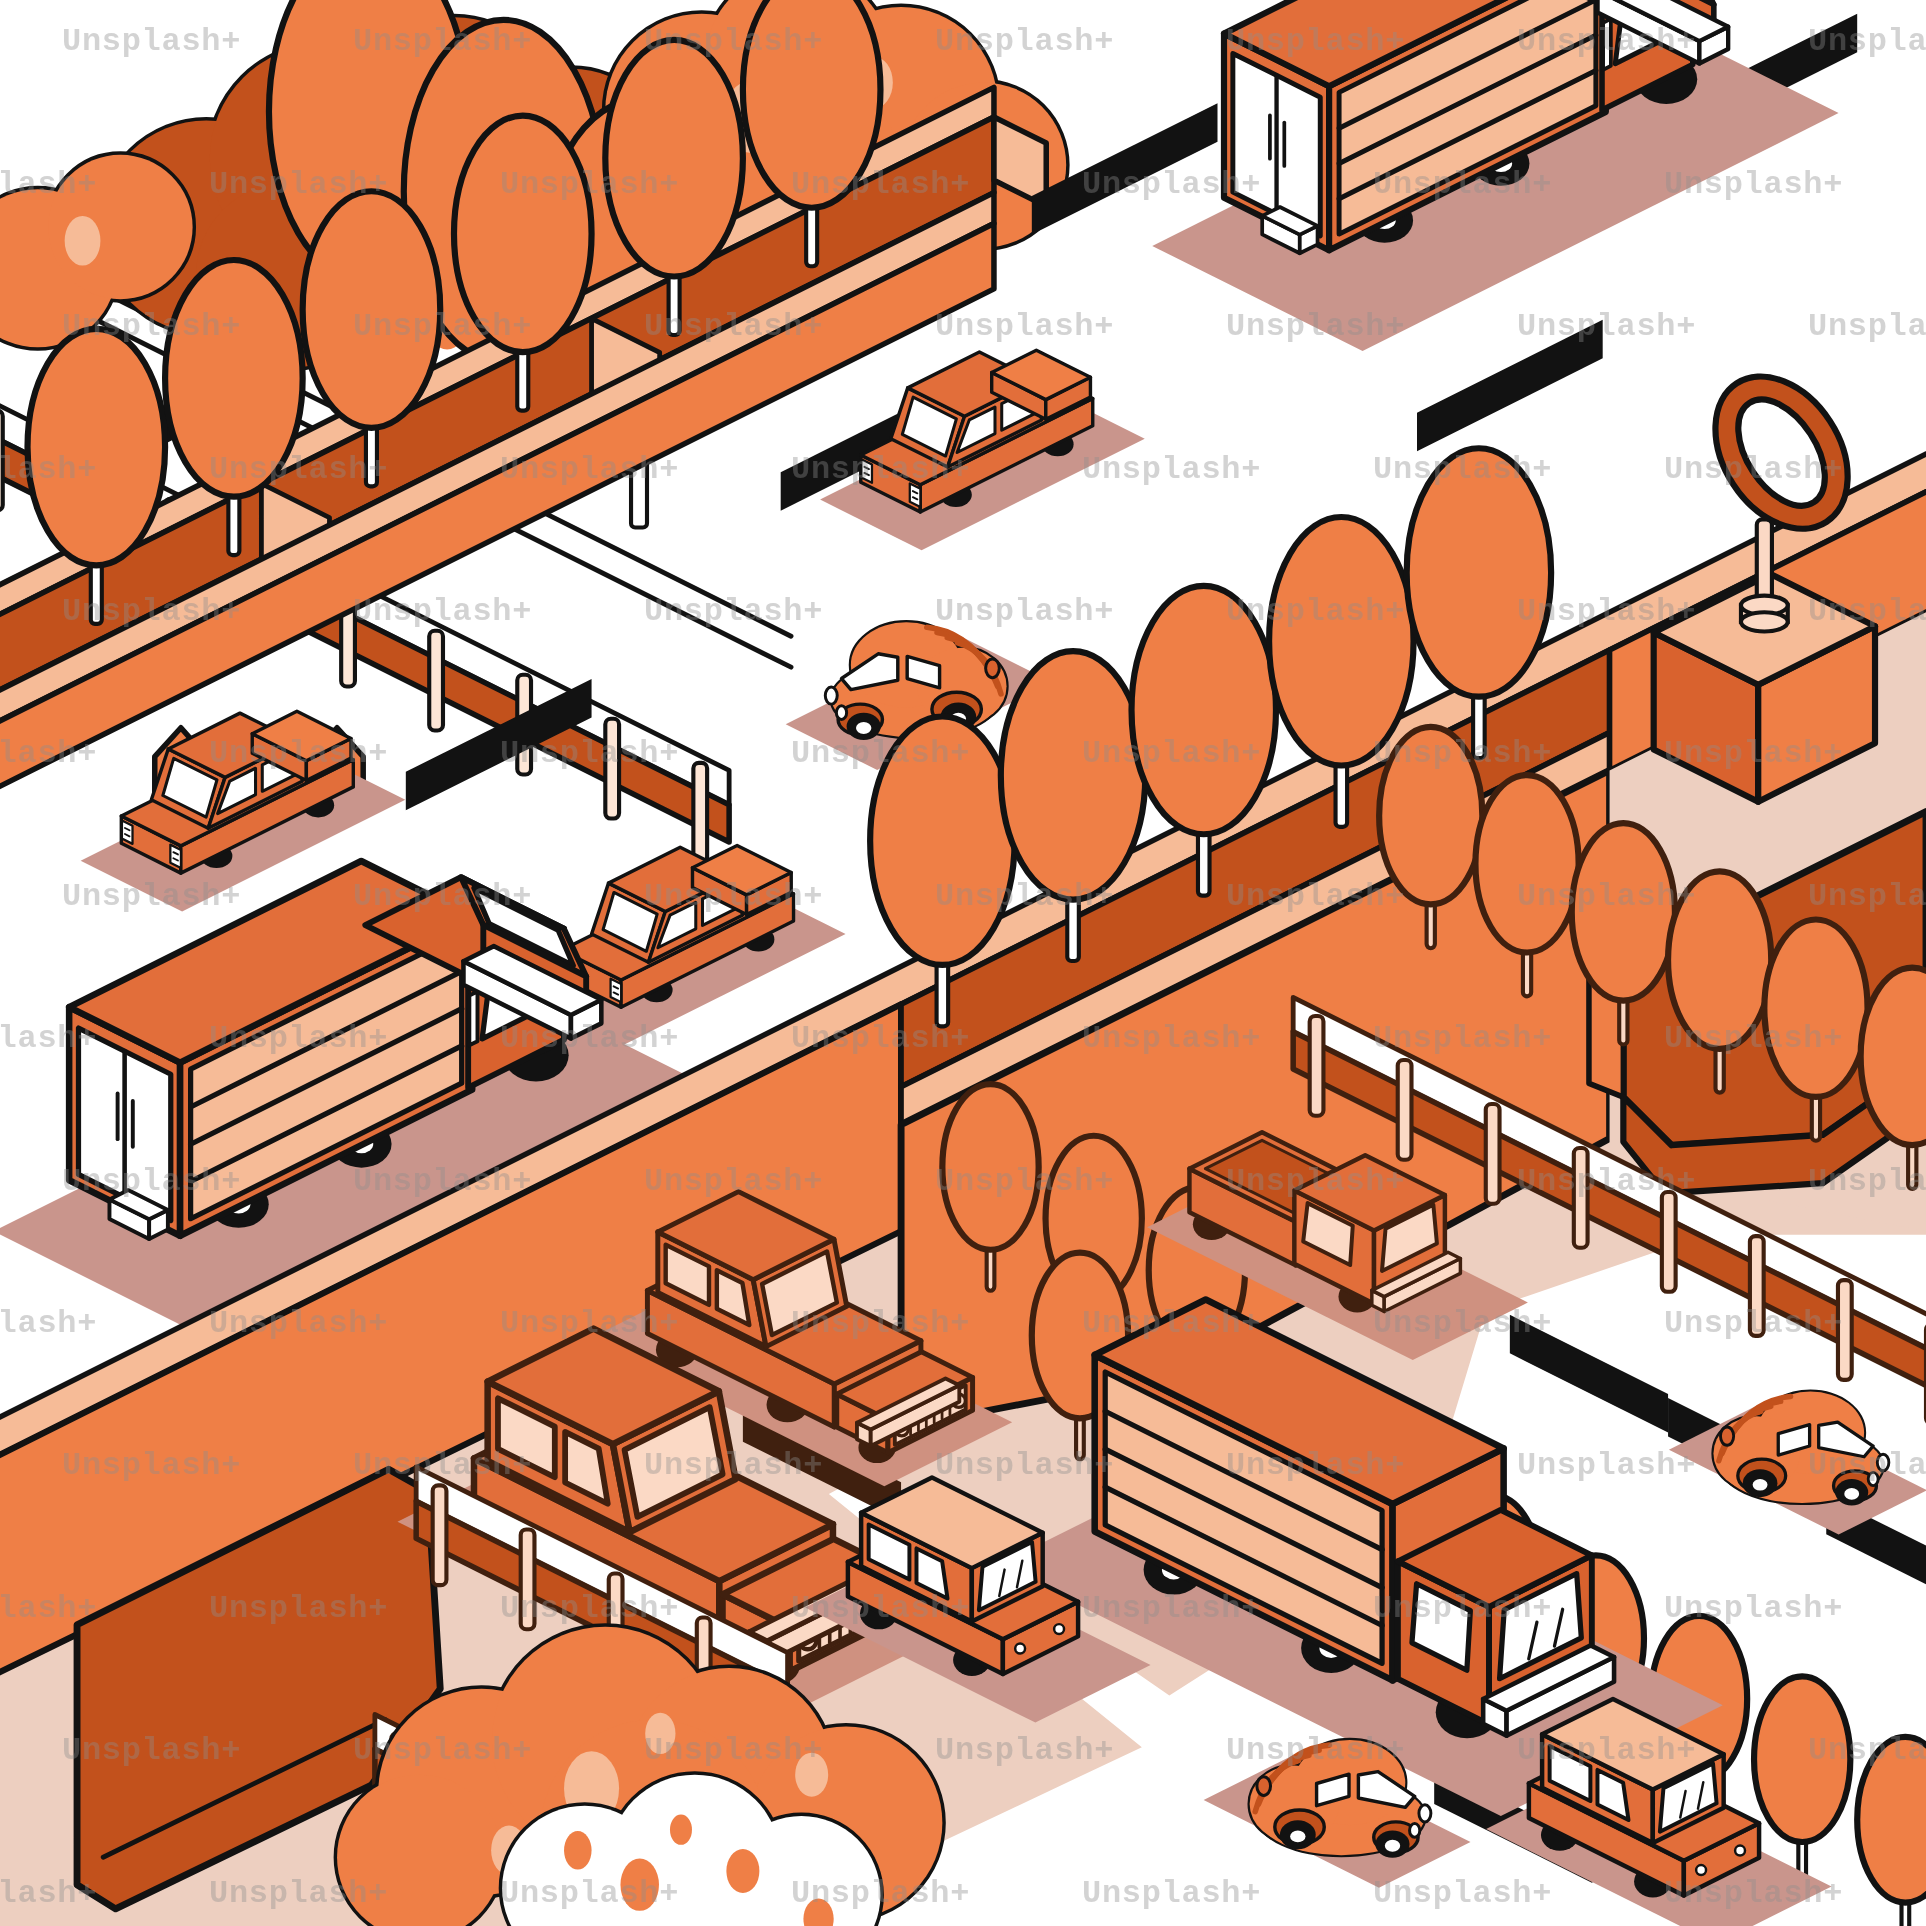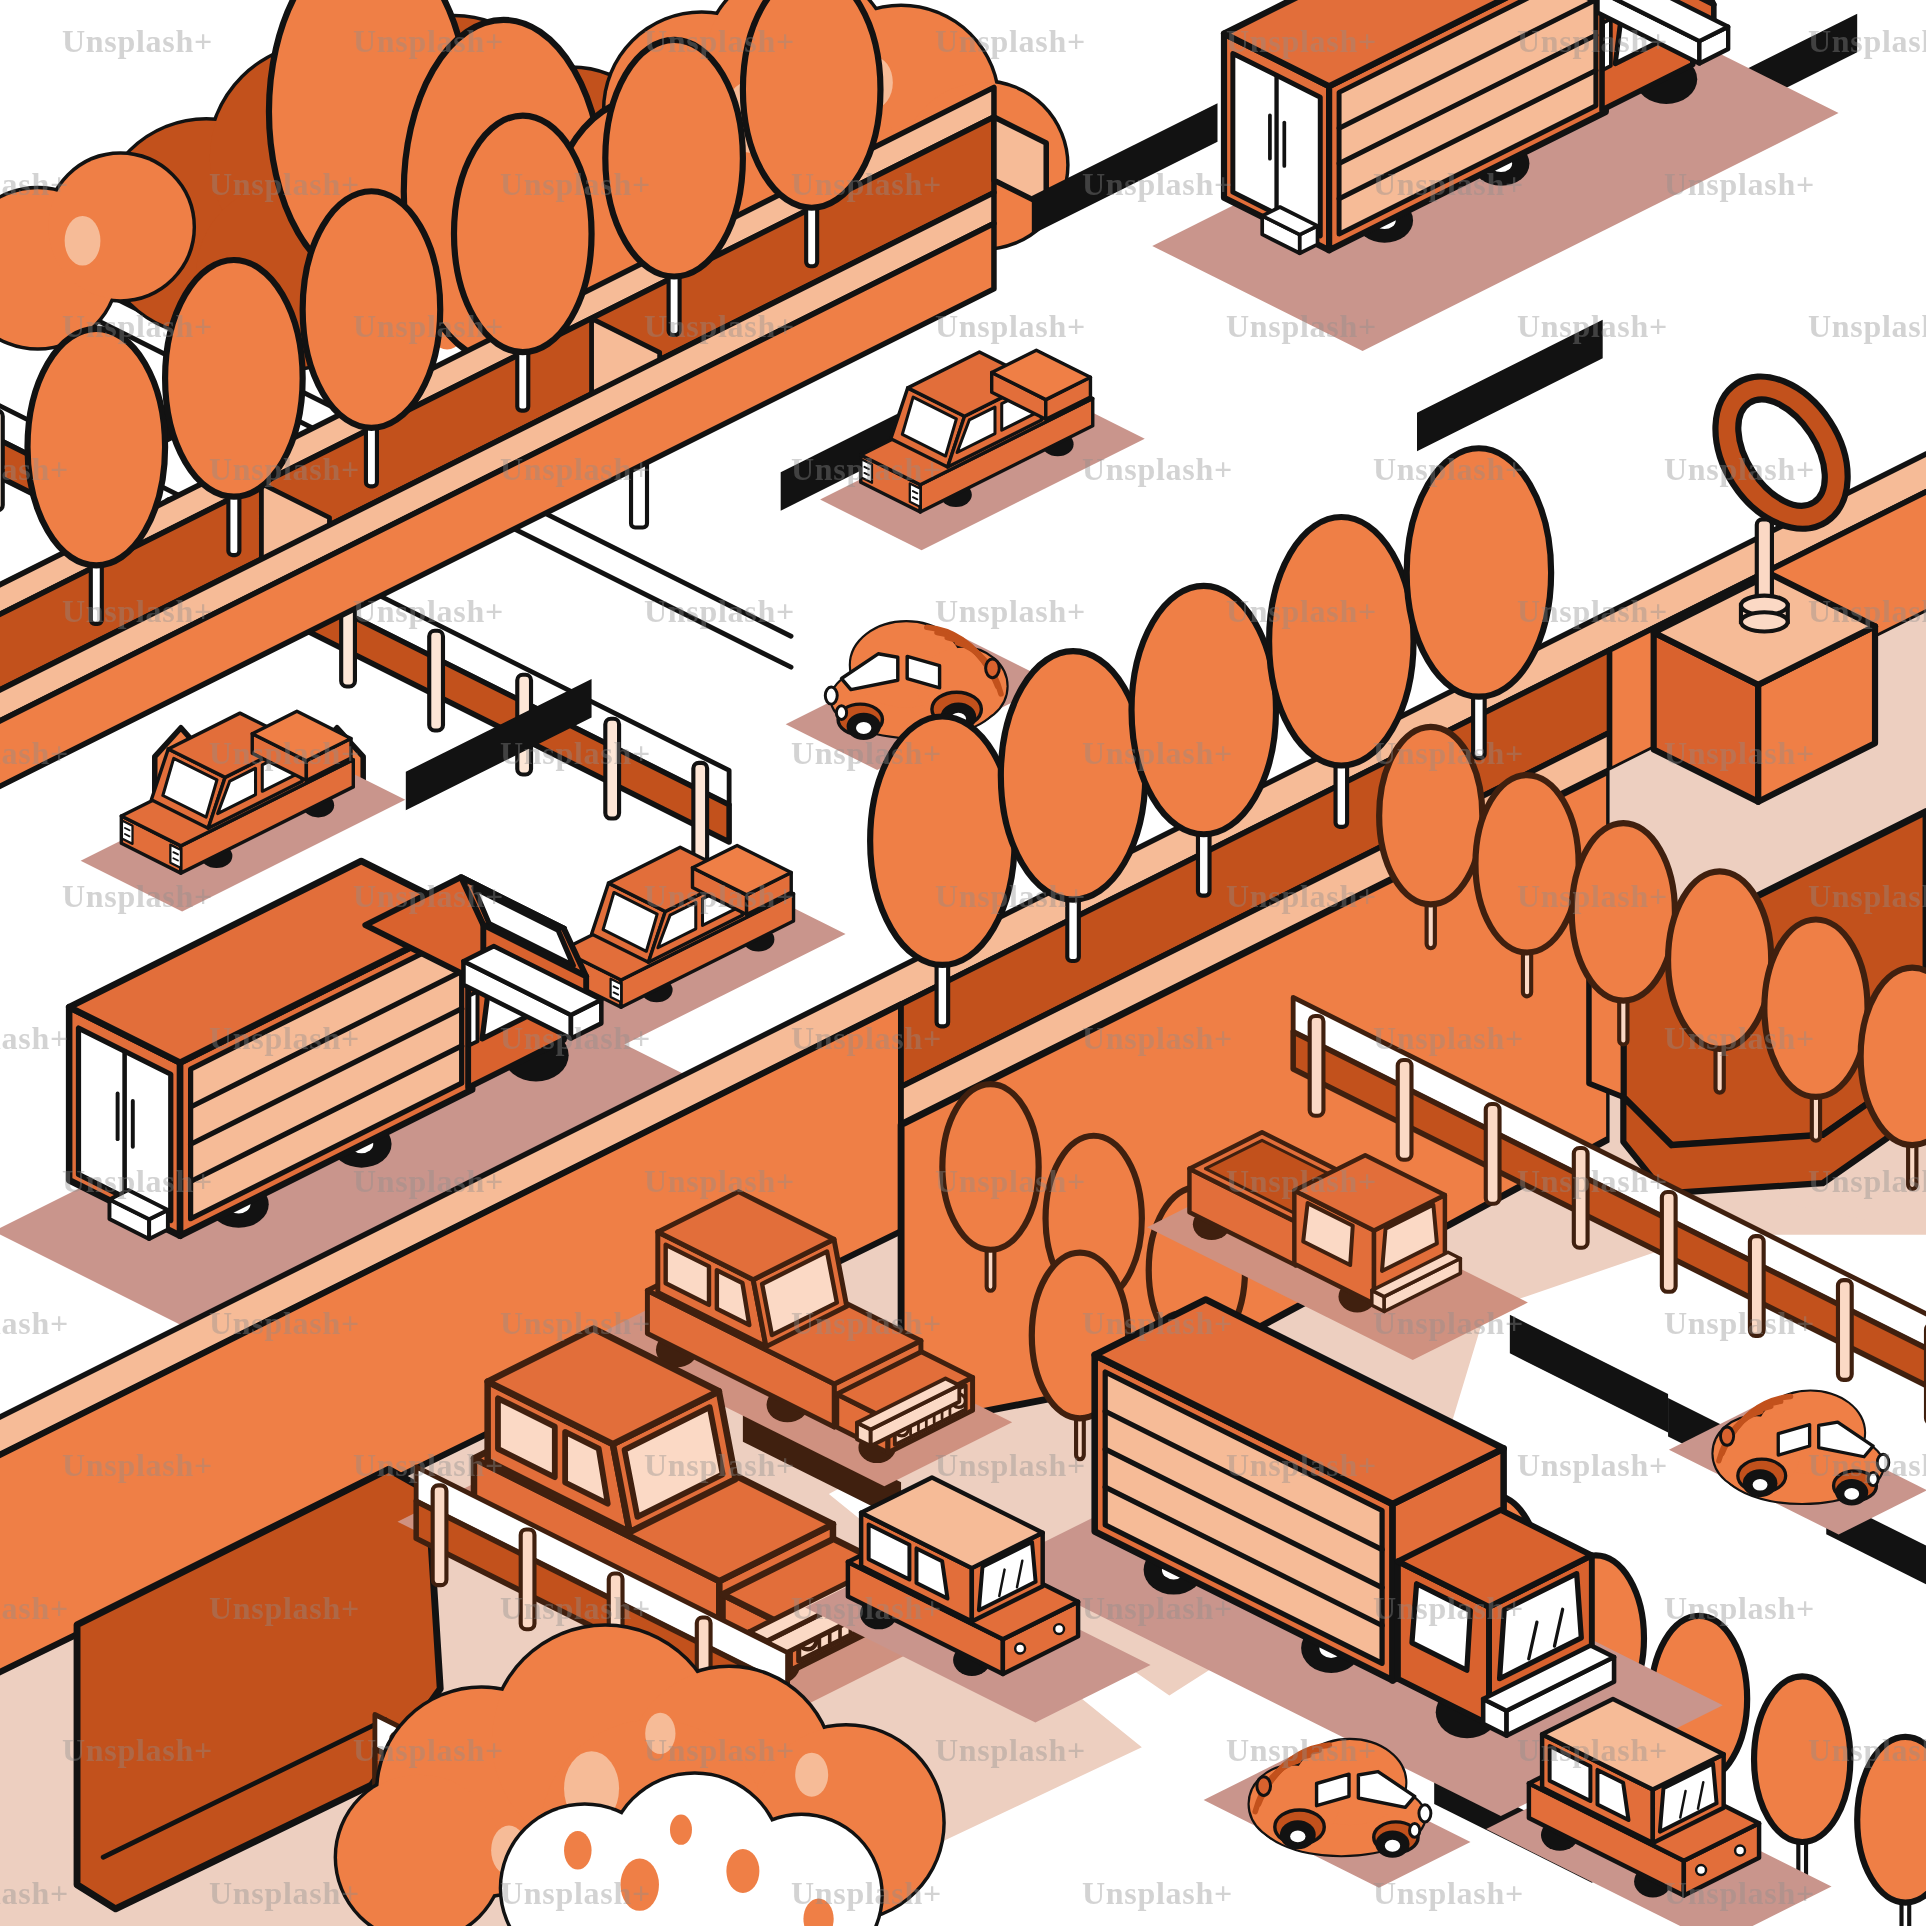--- a/index.html
+++ b/index.html
@@ -1,17 +1,17 @@
 <!DOCTYPE html>
 <html style="font-size:11px"><head>
 <meta charset="utf-8">
 <style>
   html,body{margin:0;padding:0;background:#ffffff;}
   .canvas{position:relative;width:1926px;height:1926px;background:#ffffff;overflow:hidden;
-          font-family:Liberation Serif, serif;}
+          font-family:Liberation Mono, monospace;}
   .canvas svg{position:absolute;left:0;top:0;}
   .wm{position:absolute;font-size:32px;font-weight:700;letter-spacing:0.7px;
       color:#8E8E8E;opacity:.38;white-space:nowrap;pointer-events:none;}
 </style>
 </head>
 <body>
 
 <div class="canvas">
   <svg id="scene" width="1926" height="1926" viewBox="0 0 2800 2800">
       <g>

